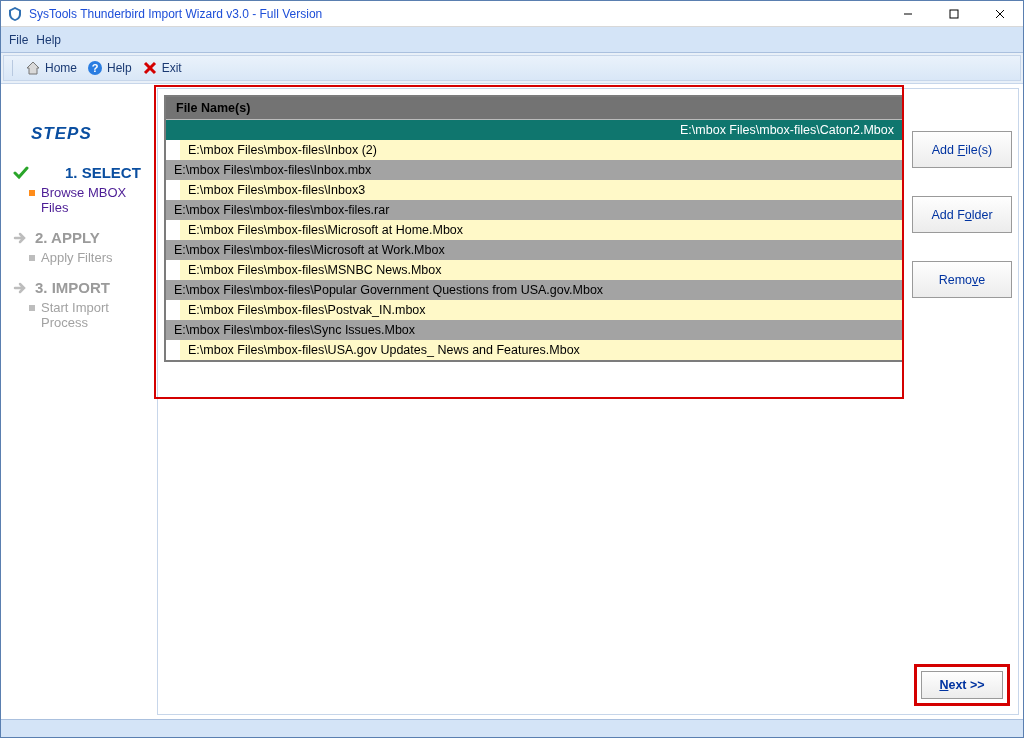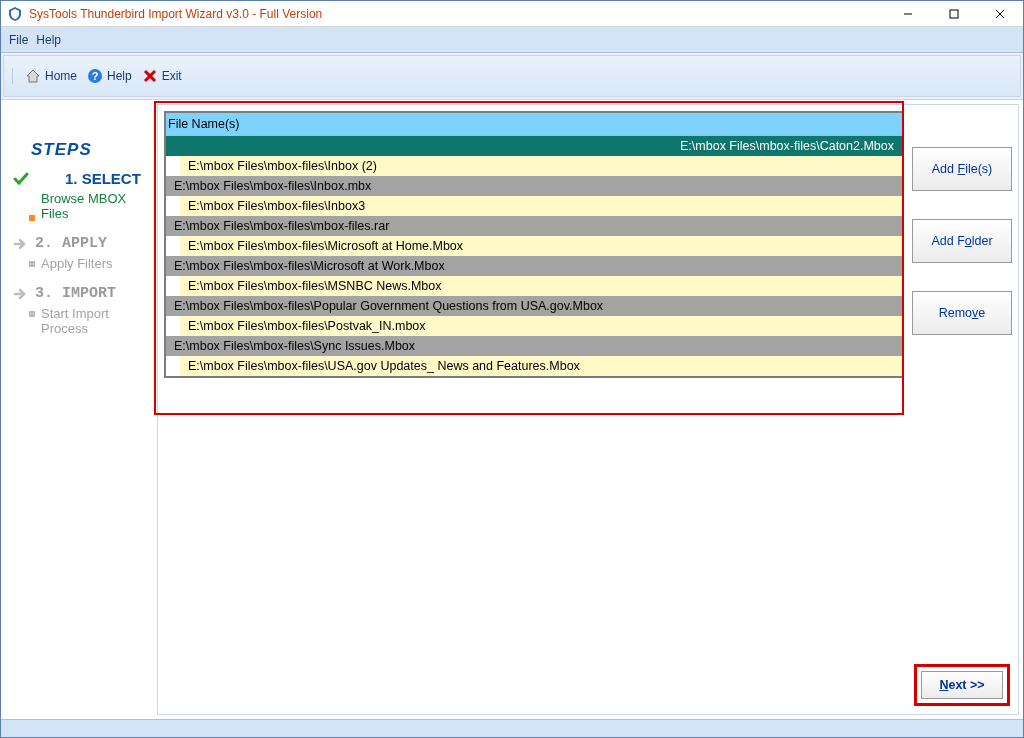--- a/index.html
+++ b/index.html
@@ -1,59 +1,59 @@
 <!DOCTYPE html>
 <html><head>
 <meta charset="utf-8">
 <style>
   * { box-sizing: border-box; }
   html, body { margin: 0; padding: 0; font-family: "Segoe UI", Tahoma, sans-serif; font-size: 12px; background: #fff; }
   .window { width: 1024px; height: 738px; position: relative; background: #fff; display: flex; flex-direction: column; border: 1px solid #5a7fb0; }
   
   .titlebar { height: 26px; background: #fff; display: flex; align-items: center; padding: 0 0 0 6px; border-bottom: 1px solid #d8d8d8; }
   .titlebar .app-icon { width: 16px; height: 16px; margin-right: 6px; display: flex; align-items: center; justify-content: center; }
-  .titlebar .title { flex: 1; font-size: 12px; color: #c2410c; }
+  .titlebar .title { flex: 1; font-size: 12px; color: #1d4ed8; }
   .win-controls { display: flex; height: 100%; }
   .win-btn { width: 46px; display: flex; align-items: center; justify-content: center; }
   .win-btn svg { width: 10px; height: 10px; }
   
   .menubar { height: 26px; background: #d4e4f7; display: flex; align-items: center; padding: 0 8px; gap: 8px; font-size: 12px; color: #1b3a73; border-bottom: 1px solid #aac0de; }
   .menubar span { cursor: default; }
   
   .toolbar-wrap { padding: 2px; background: #e9f0f8; border-bottom: 1px solid #c7d6ea; }
-  .toolbar { height: 42px; background: linear-gradient(#eaf2fb,#d9e7f7); border: 1px solid #c7d6ea; display: flex; align-items: center; padding: 0 6px; gap: 10px; }
+  .toolbar { height: 26px; background: linear-gradient(#eaf2fb,#d9e7f7); border: 1px solid #c7d6ea; display: flex; align-items: center; padding: 0 6px; gap: 10px; }
   .tool-item { display: flex; align-items: center; gap: 4px; color: #1b3a73; cursor: default; }
   .tool-sep { width:1px; height:16px; background:#b8c9e0; margin:0 2px; }
   .tool-icon { width: 16px; height: 16px; display: flex; align-items: center; justify-content: center; }
   
   .body { flex: 1; display: flex; padding: 4px; gap: 2px; background: #fff; min-height: 0; }
   .steps-panel { width: 150px; padding: 8px 4px 4px 8px; }
-  .steps-title { color: #0a4ea0; font-style: italic; font-weight: bold; font-size: 17px; letter-spacing: 1px; margin: 28px 0 10px 18px; }
+  .steps-title { color: #0a4ea0; font-style: italic; font-weight: bold; font-size: 17px; letter-spacing: 1px; margin: 28px 0 20px 18px; }
   .step-head { display: flex; align-items: center; gap: 6px; font-size: 15px; font-weight: 600; margin-top: 2px; }
   .step-head.active { color: #0a4ea0; gap: 36px; }
-  .step-head.inactive { color: #9b9b9b; font-family: Liberation Mono, monospace; }
+  .step-head.inactive { color: #9b9b9b; }
   .step-sub { display: flex; align-items: flex-start; gap: 6px; margin: 4px 0 14px 16px; font-size: 13px; }
-  .step-sub.act { color: #15803d; align-items: flex-end; }
+  .step-sub.act { color: #4c1d95; }
   .step-sub.inact { color: #a2a2a2; }
   .bullet-sq { width: 6px; height: 6px; margin-top: 5px; background: #ff8c1a; flex-shrink:0; }
   .bullet-sq.grey { background: #bdbdbd; }
   .step-icon { width:16px; height:16px; display:flex; align-items:center; justify-content:center; flex-shrink:0; }
   
   .main { flex: 1; border: 1px solid #c7d6ea; background: #fff; display: flex; flex-direction: column; position: relative; min-width:0; }
   .main-inner { flex: 1; display: flex; padding: 6px; gap: 8px; min-height:0; }
   .file-zone { position: relative; flex: 1; min-width:0; }
   .red-box { position: absolute; border: 2px solid #d40000; top: -10px; left: -10px; right: 0; height: 314px; pointer-events: none; }
   .file-table { border: 2px solid #7c7c7c; background: #fff; }
-  .file-header { padding: 4px 2px; font-weight: 400; font-size: 12.5px; border-bottom: 1px solid #bbb; background: #7dd3fc; }
+  .file-header { padding: 4px 10px; font-weight: 700; font-size: 12.5px; border-bottom: 1px solid #bbb; background: #737373; }
   .file-row { padding: 3px 8px; font-size: 12.5px; white-space: nowrap; overflow: hidden; text-overflow: ellipsis; }
   .file-row.sel { background: #0f766e; color: #fff; text-align: right; }
   .file-row.alt { background: #fff9c8; margin-left: 14px; }
   .file-row.norm { background: #a3a3a3; }
   .side-buttons { width: 100px; display: flex; flex-direction: column; gap: 28px; padding-top: 36px; }
-  .side-buttons button { height: 44px; background: linear-gradient(#fefefe,#ececec); border: 1px solid #9a9a9a; color: #0033a0; font-size: 12.5px; cursor: pointer; }
+  .side-buttons button { height: 37px; background: linear-gradient(#fefefe,#ececec); border: 1px solid #9a9a9a; color: #0033a0; font-size: 12.5px; cursor: pointer; }
   .side-buttons button .ul { text-decoration: underline; }
   .bottom-bar { display: flex; justify-content: flex-end; padding: 6px 8px 8px 8px; }
   .next-wrap { border: 3px solid #d40000; padding: 4px; }
   .next-btn { width: 82px; height: 28px; background: linear-gradient(#fefefe,#ececec); border: 1px solid #9a9a9a; color: #0033a0; font-weight: 600; font-size: 12.5px; cursor: pointer; }
   .next-btn .ul { text-decoration: underline; }
   
   .statusbar { height: 18px; background: #d4e4f7; border-top: 1px solid #aac0de; }
 </style>
 </head>
 <body>

